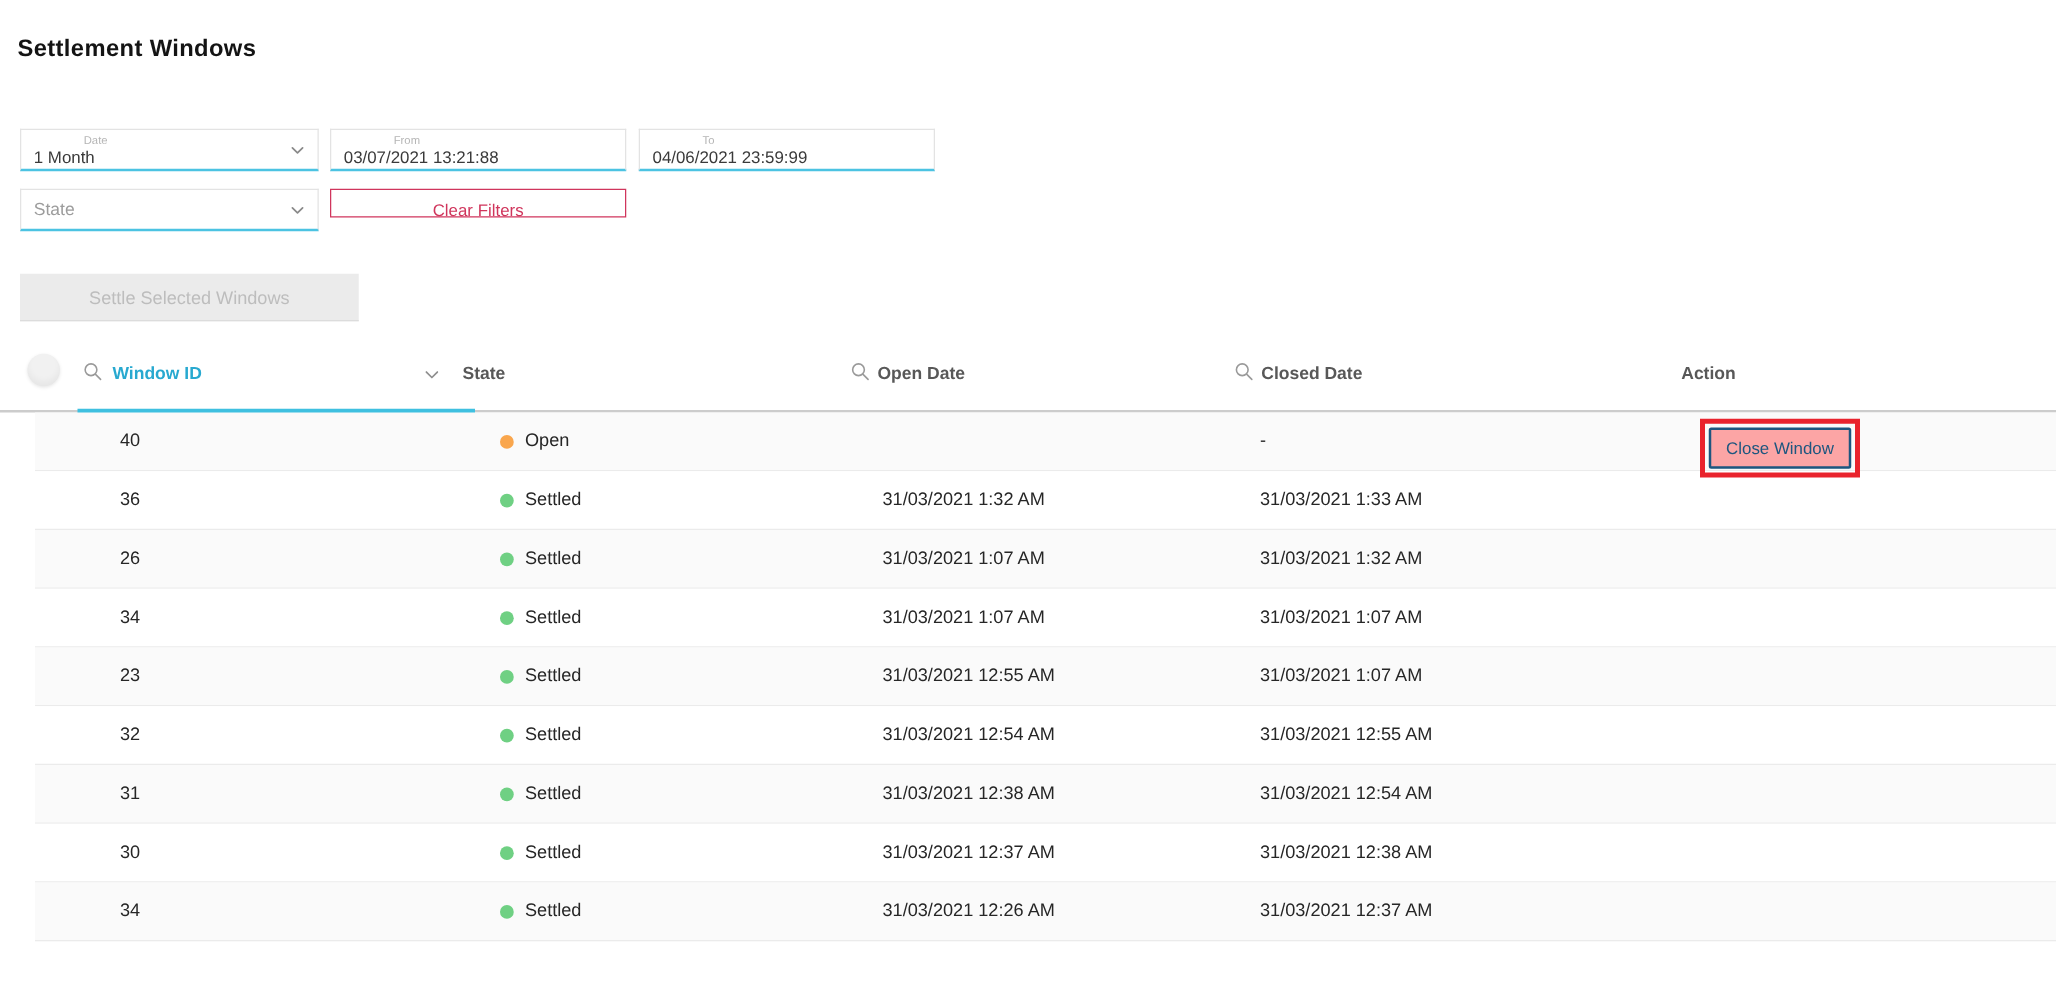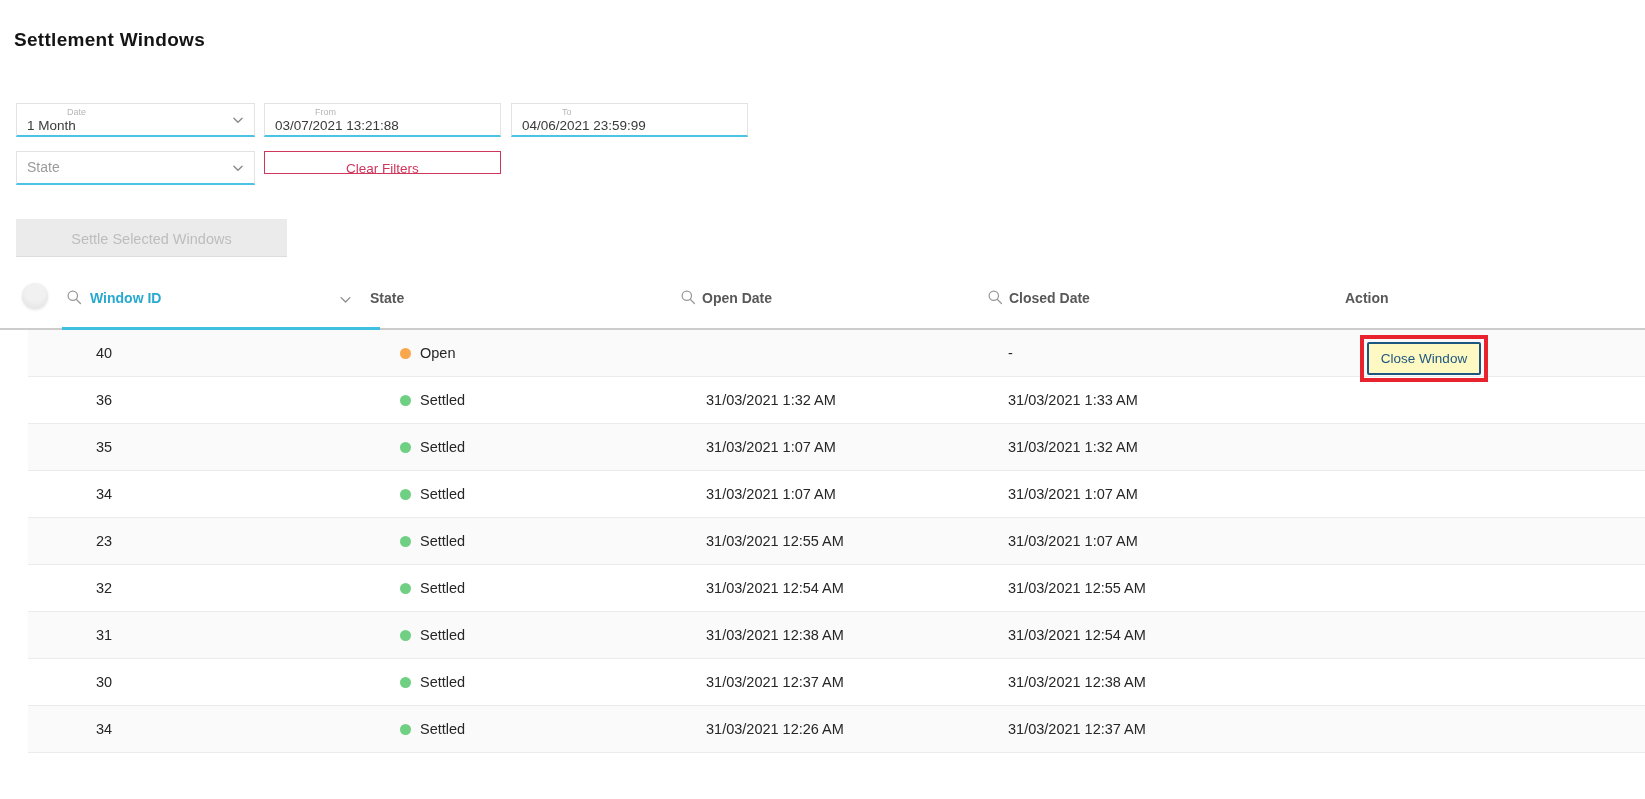--- a/index.html
+++ b/index.html
@@ -83,21 +83,21 @@
   .c-closed { left:980px; }
   .dot { width:11px; height:11px; border-radius:50%; margin-right:9px; flex:0 0 auto; }
   .state-label { font-size:14.5px; color:#262626; }
   .c-action { position:absolute; left:1332px; top:0; height:100%; }
   .annot {
     position:absolute; left:0; top:5px; padding:3px;
     border:4px solid #e9232d; z-index:5;
   }
   .btn-close {
     display:block; width:114px; height:33px;
-    background:#fef9c3; border:2px solid #1d567f; border-radius:2px;
+    background:#fca5a5; border:2px solid #1d567f; border-radius:2px;
     color:#1d567f; font-size:13.5px; font-family:inherit; cursor:pointer;
   }
 </style>
 </head>
 <body>
 
 <h1 class="page-title">Settlement Windows</h1>
 
 <div class="field field-date">
   <span class="flabel">Date</span>
@@ -189,21 +189,21 @@
     <span class="cell c-id">36</span>
     <span class="cell c-state">
       <span class="dot" style="background: rgb(111, 208, 131);"></span>
       <span class="state-label">Settled</span>
     </span>
     <span class="cell c-open">31/03/2021 1:32 AM</span>
     <span class="cell c-closed">31/03/2021 1:33 AM</span>
 
   </div>
     <div class="trow striped">
-    <span class="cell c-id">35</span>
+    <span class="cell c-id">26</span>
     <span class="cell c-state">
       <span class="dot" style="background: rgb(111, 208, 131);"></span>
       <span class="state-label">Settled</span>
     </span>
     <span class="cell c-open">31/03/2021 1:07 AM</span>
     <span class="cell c-closed">31/03/2021 1:32 AM</span>
 
   </div>
     <div class="trow">
     <span class="cell c-id">34</span>

